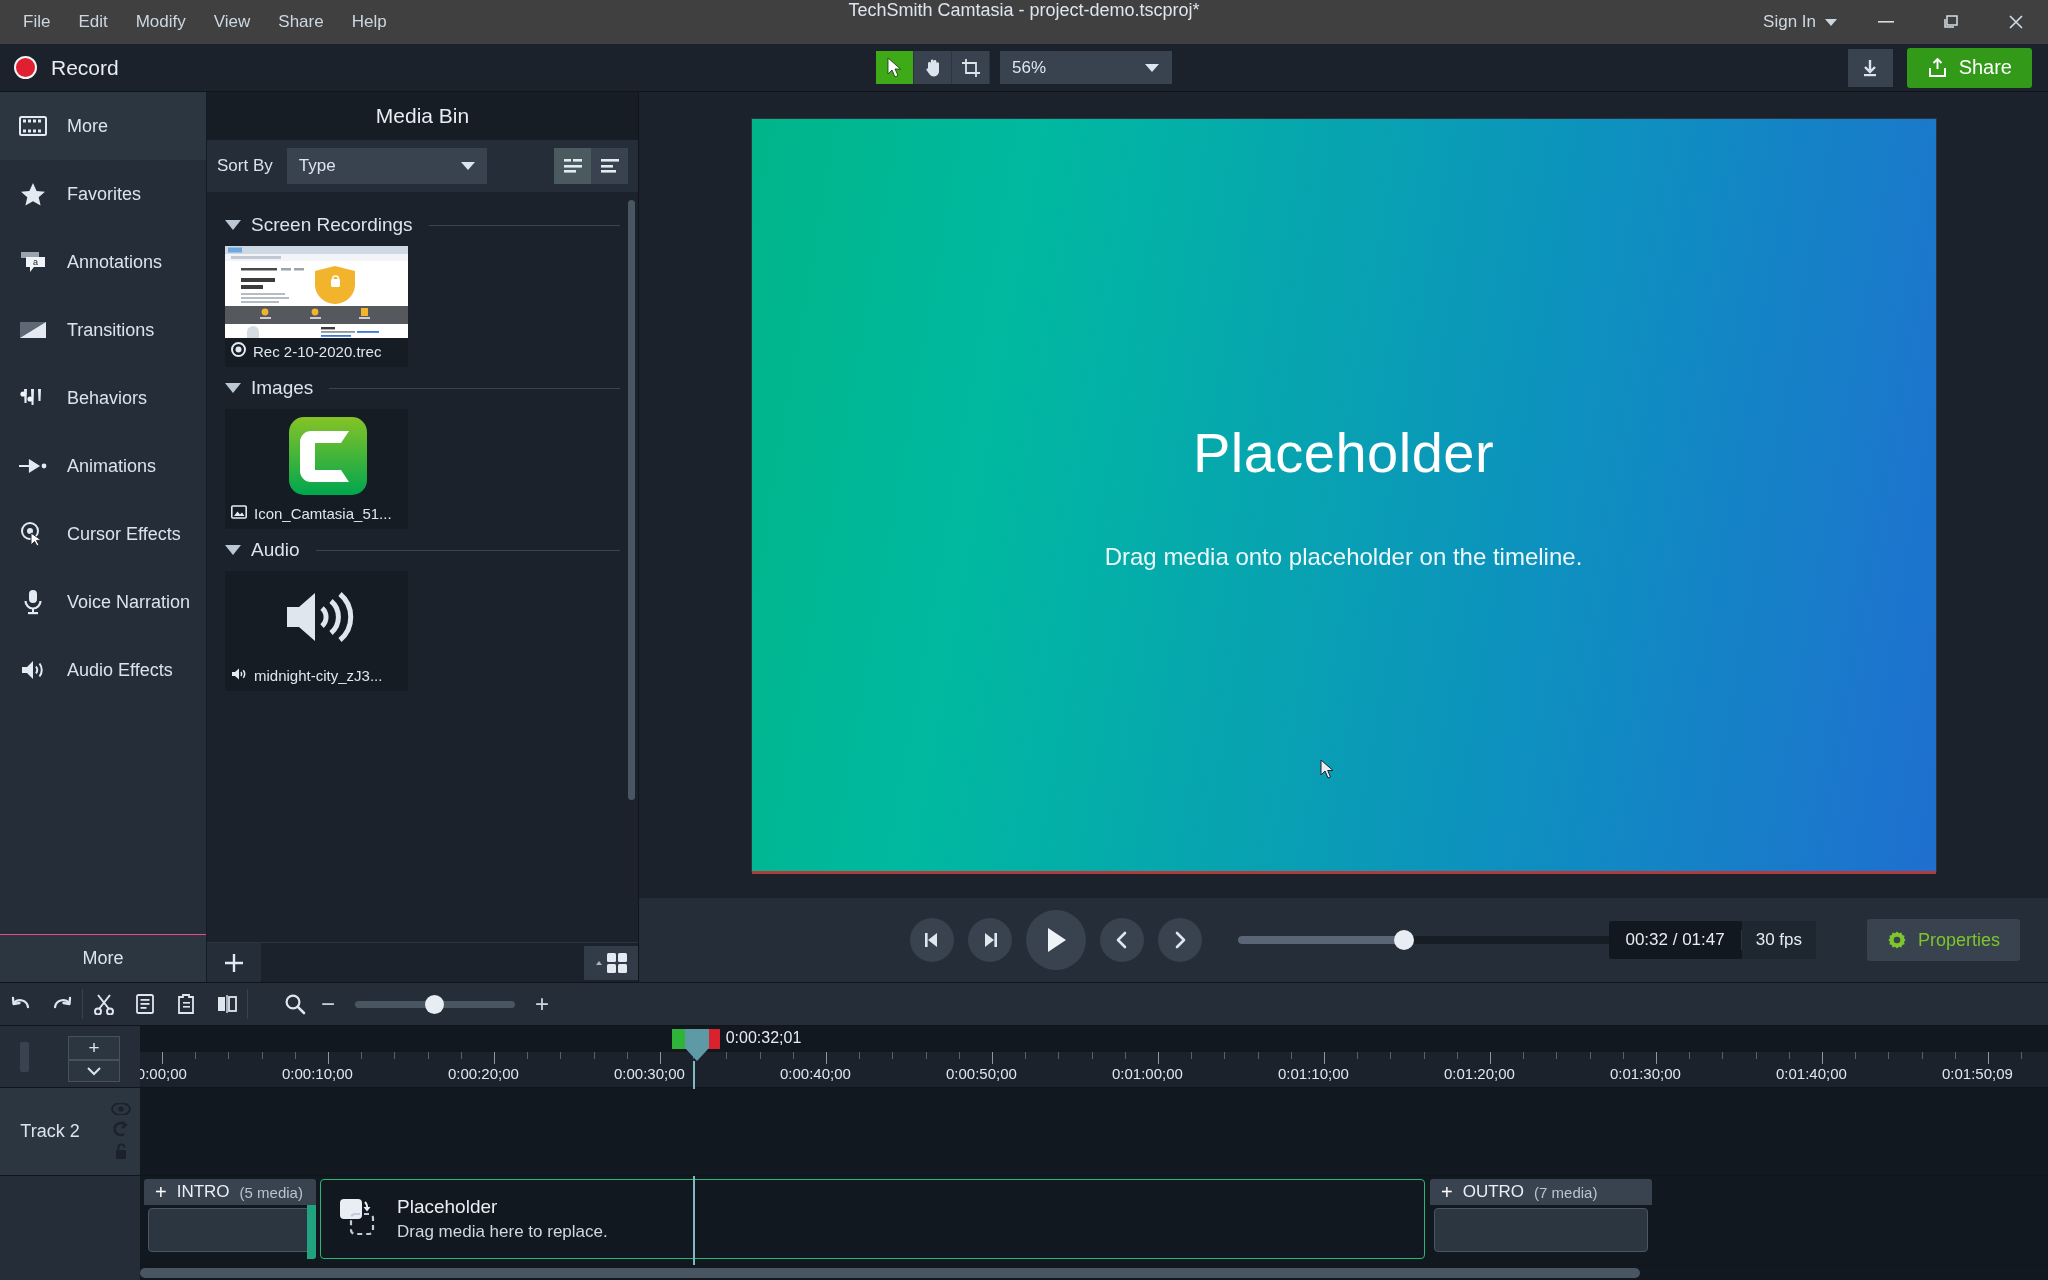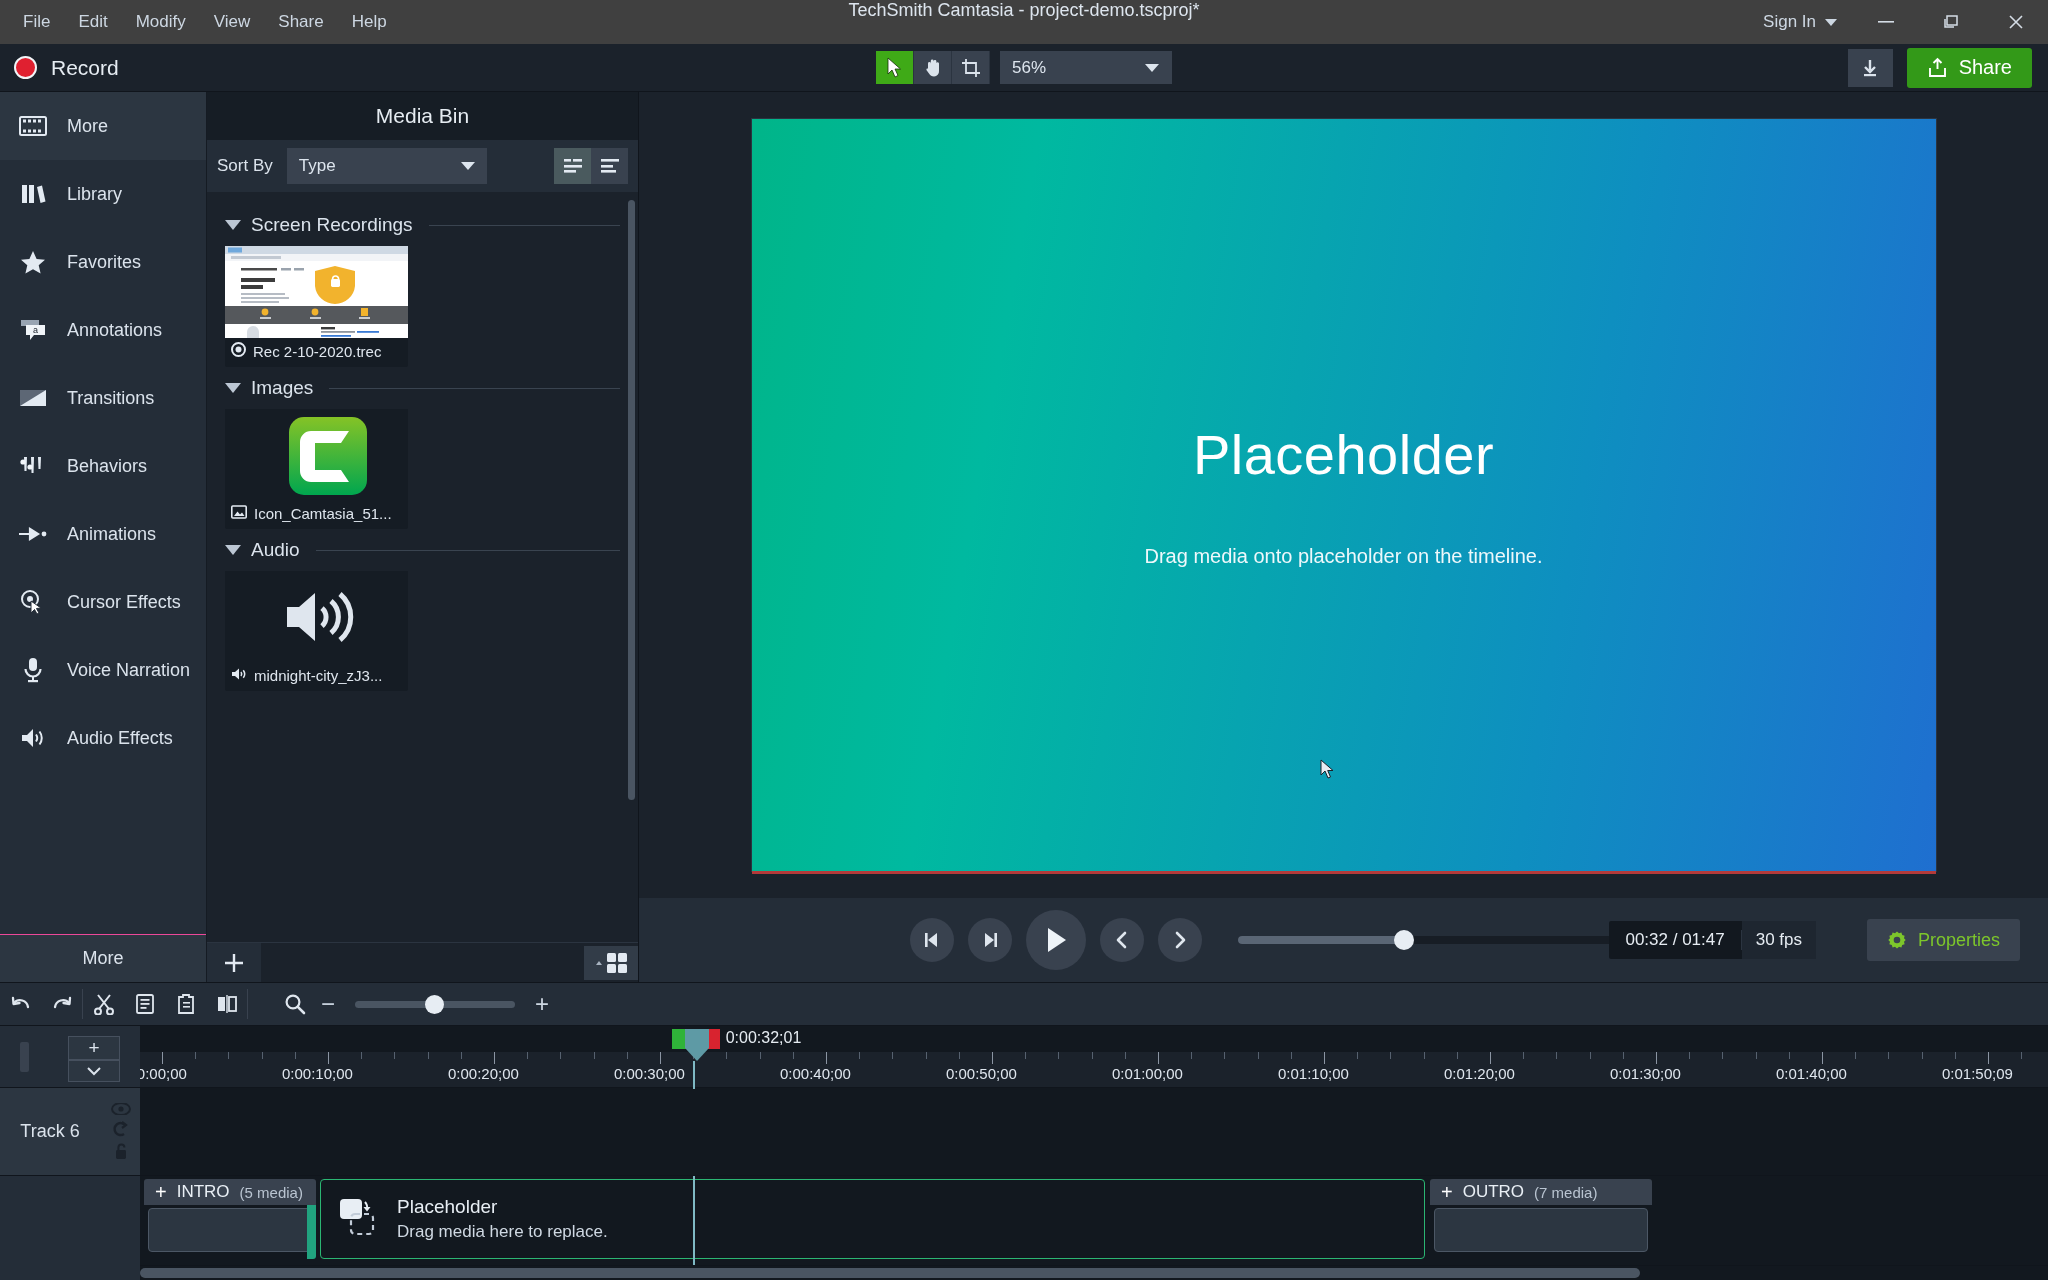--- a/index.html
+++ b/index.html
@@ -105,21 +105,21 @@
   
   .canvaswrap { flex:1 1 auto; background:#1b222b; display:flex; flex-direction:column; min-width:0;}
   .canvasarea { flex:1 1 auto; display:flex; align-items:center; justify-content:center; position:relative;}
   .stage {
     width:1184px; height:752px; position:relative;
     background:linear-gradient(100deg,#00b589 0%,#00b9a0 22%,#0e8fc0 68%,#1f6fd0 100%);
     display:flex; flex-direction:column; align-items:center; justify-content:center;
     box-shadow:0 0 0 1px #2b3440;
   }
   .stage-title { font-size:56px; color:#ffffff; font-weight:400; letter-spacing:0.5px; }
-  .stage-sub { font-size:20px; color:#eef8fb; margin-top:58px; }
+  .stage-sub { font-size:24px; color:#eef8fb; margin-top:58px; }
   .stage-underline { position:absolute; left:0; right:0; bottom:-3px; height:3px; background:#b33a3a;}
   .cursor-arrow { position:absolute; left:681px; top:667px; }
 
   
   .transport { height:84px; background:#242d38; display:flex; align-items:center; position:relative; }
   .tp-center { position:absolute; left:50%; transform:translateX(-50%); display:flex; align-items:center; gap:14px;}
   .rbtn { width:44px;height:44px; border-radius:50%; background:#39424f; display:flex; align-items:center; justify-content:center; cursor:default;}
   .rbtn.big { width:60px;height:60px; }
   .scrub { margin-left:22px; width:540px; height:8px; background:#171d25; border-radius:4px; position:relative; cursor:default;}
   .scrub-fill { position:absolute; left:0; top:0; height:8px; width:166px; background:#5a6675; border-radius:4px;}
@@ -288,30 +288,20 @@
               <rect x="19" y="4.5" width="3" height="3" fill="#e3eaf2"></rect>
             <rect x="4" y="14.5" width="3" height="3" fill="#e3eaf2"></rect>
               <rect x="9" y="14.5" width="3" height="3" fill="#e3eaf2"></rect>
             <rect x="14" y="14.5" width="3" height="3" fill="#e3eaf2"></rect>
               <rect x="19" y="14.5" width="3" height="3" fill="#e3eaf2"></rect>
           </svg>
         </span>
         <span>More</span>
       </div>
 
-      <div class="side-item">
-        <span class="side-ico">
-          <svg width="26" height="24" viewBox="0 0 26 24">
-            <rect x="2" y="3" width="5" height="18" fill="#e3eaf2"></rect>
-            <rect x="9" y="3" width="5" height="18" fill="#e3eaf2"></rect>
-            <path d="M17 5 L22 3.5 L25.5 19.5 L20.5 21 Z" fill="#e3eaf2"></path>
-          </svg>
-        </span>
-        <span>Library</span>
-      </div>
 
       <div class="side-item">
         <span class="side-ico">
           <svg width="26" height="25" viewBox="0 0 26 25">
               <path d="M13 1 L16.6 9 L25 9.7 L18.7 15.3 L20.6 23.5 L13 19.2 L5.4 23.5 L7.3 15.3 L1 9.7 L9.4 9 Z" fill="#e3eaf2"></path>
             </svg>
         </span>
         <span>Favorites</span>
       </div>
 
@@ -699,21 +689,21 @@
           </div>
           <div class="addtrack">+</div>
           <div style="position:absolute;left:68px;top:34px;width:52px;height:22px;background:#2c3641;border:1px solid #46505e;display:flex;align-items:center;justify-content:center;">
             <svg width="16" height="10" viewBox="0 0 16 10">
                 <path d="M2 2 L8 8 L14 2" fill="none" stroke="#dbe3ec" stroke-width="2"></path>
               </svg>
           </div>
         </div>
 
         <div class="trk-hd" style="height:88px;">
-          <span class="trk-name">Track 6</span>
+          <span class="trk-name">Track 2</span>
           <span class="trk-icons">
             <svg width="20" height="12" viewBox="0 0 20 12">
                 <path d="M1 6 a9 6 0 0118 0 a9 6 0 01-18 0" fill="none" stroke="#1b222b" stroke-width="2"></path>
                 <circle cx="10" cy="6" r="2.6" fill="#1b222b"></circle>
               </svg>
             <svg width="18" height="16" viewBox="0 0 18 16">
                 <path d="M13 4 a6 6 0 10-1 9" fill="none" stroke="#1b222b" stroke-width="2.4"></path>
                 <path d="M10 1 L14 4 L10 7" fill="none" stroke="#1b222b" stroke-width="2.2"></path>
               </svg>
             <svg width="16" height="17" viewBox="0 0 16 17">

